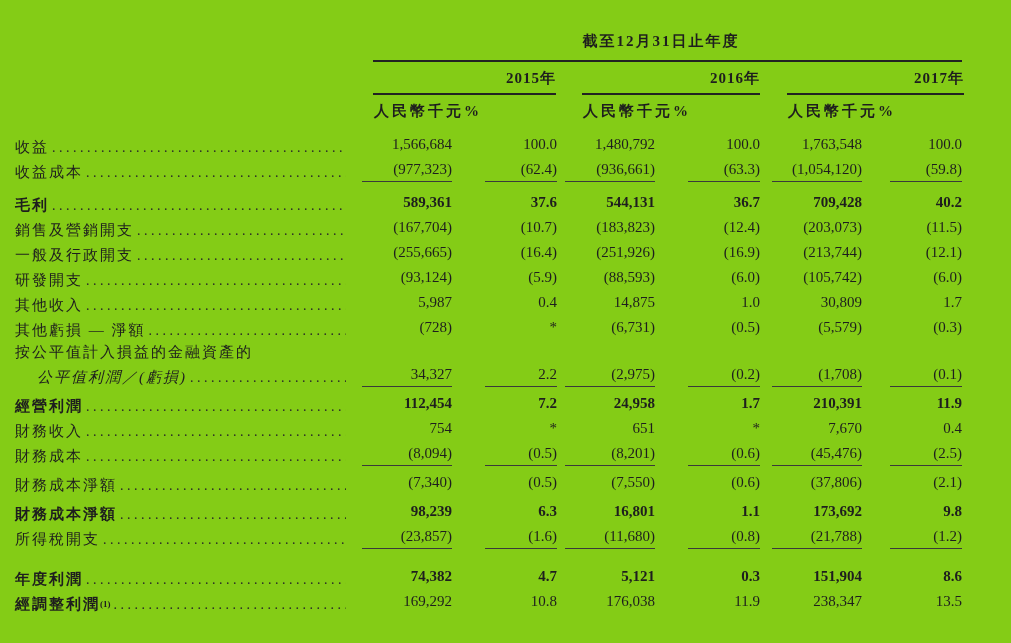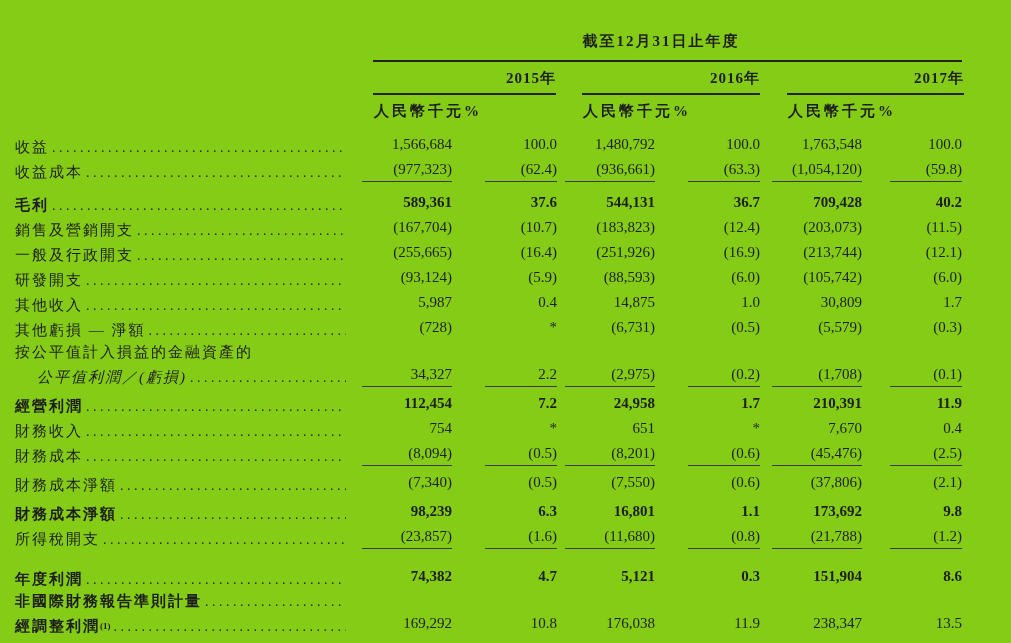--- a/index.html
+++ b/index.html
@@ -626,46 +626,20 @@
             <div class="inner">0.3</div>
           </td>
     <td class="num v">
             <div class="inner">151,904</div>
           </td>
     <td class="num p">
             <div class="inner">8.6</div>
           </td>
   </tr>
 
-  <tr class="bold-label">
-    <td class="lbl">
-      <div class="lblwrap">
-        <span class="lbltext">非國際財務報告準則計量</span>
-        <span class="leader"></span>
-      </div>
-    </td>
-    <td class="num v">
-            <div class="inner"></div>
-          </td>
-    <td class="num p">
-            <div class="inner"></div>
-          </td>
-    <td class="num v">
-            <div class="inner"></div>
-          </td>
-    <td class="num p">
-            <div class="inner"></div>
-          </td>
-    <td class="num v">
-            <div class="inner"></div>
-          </td>
-    <td class="num p">
-            <div class="inner"></div>
-          </td>
-  </tr>
 
   <tr class="bold-label">
     <td class="lbl">
       <div class="lblwrap">
         <span class="lbltext">經調整利潤</span>
               <sup class="lblsup">(1)</sup>
         <span class="leader"></span>
       </div>
     </td>
     <td class="num v">

